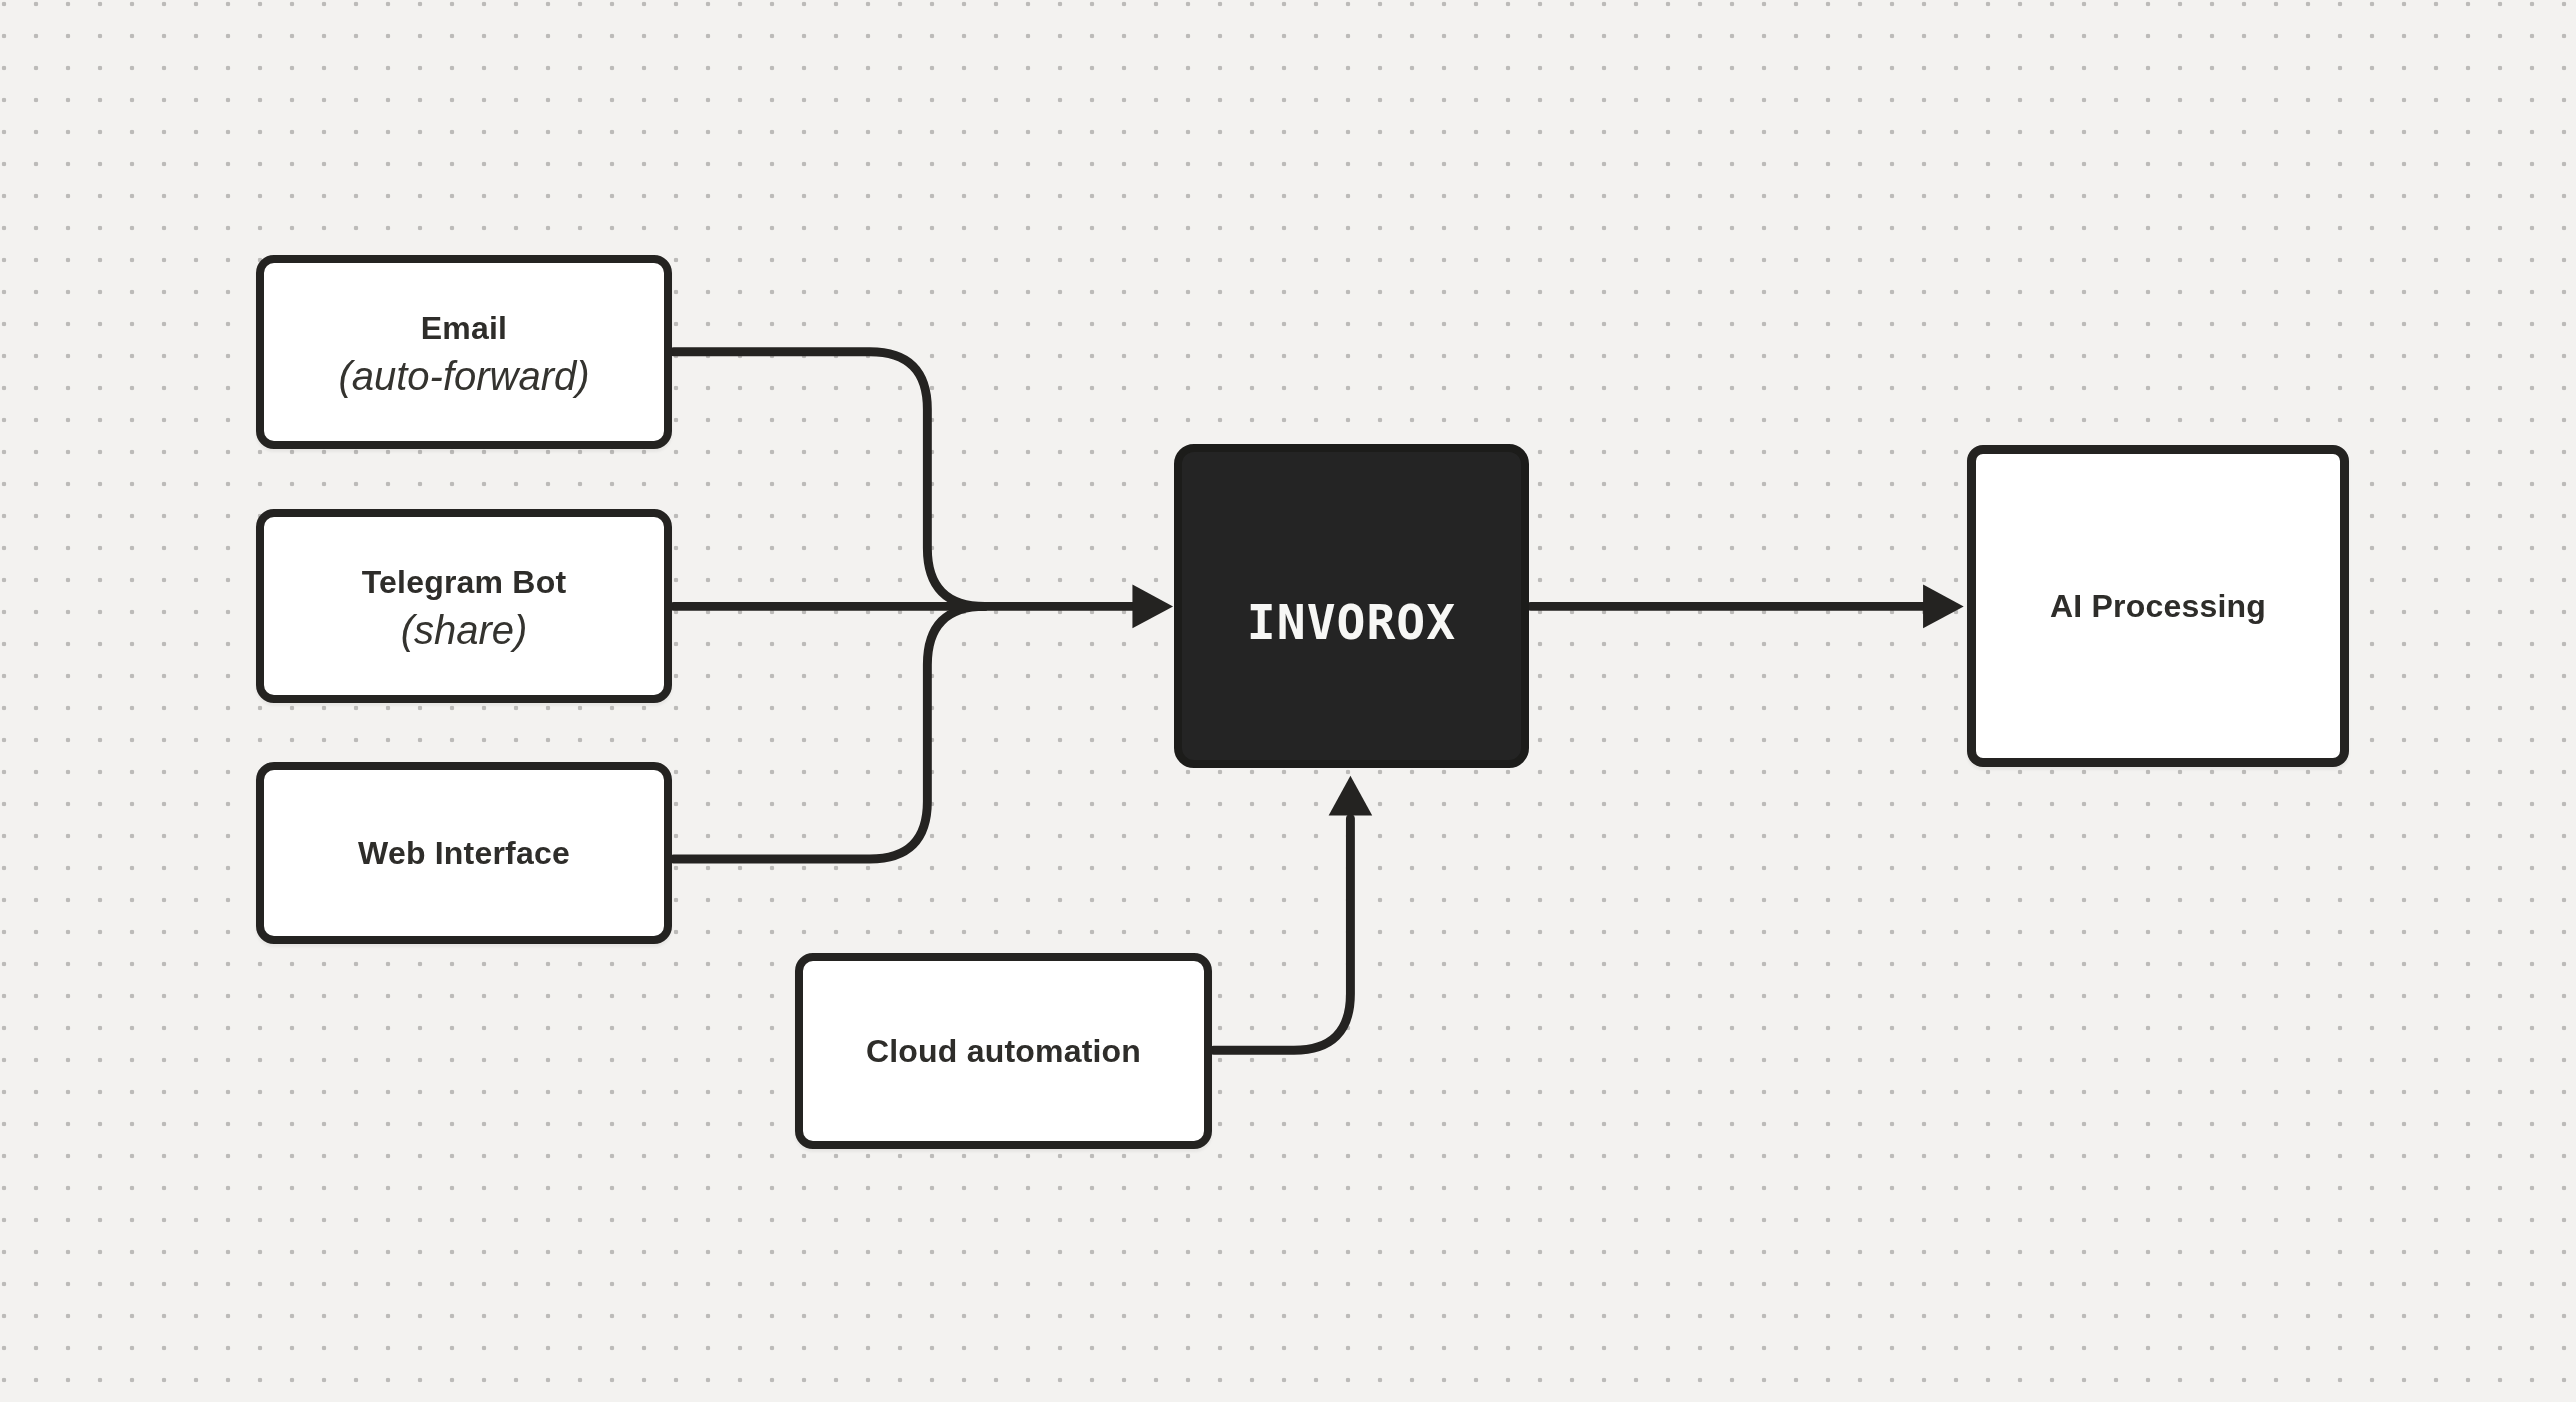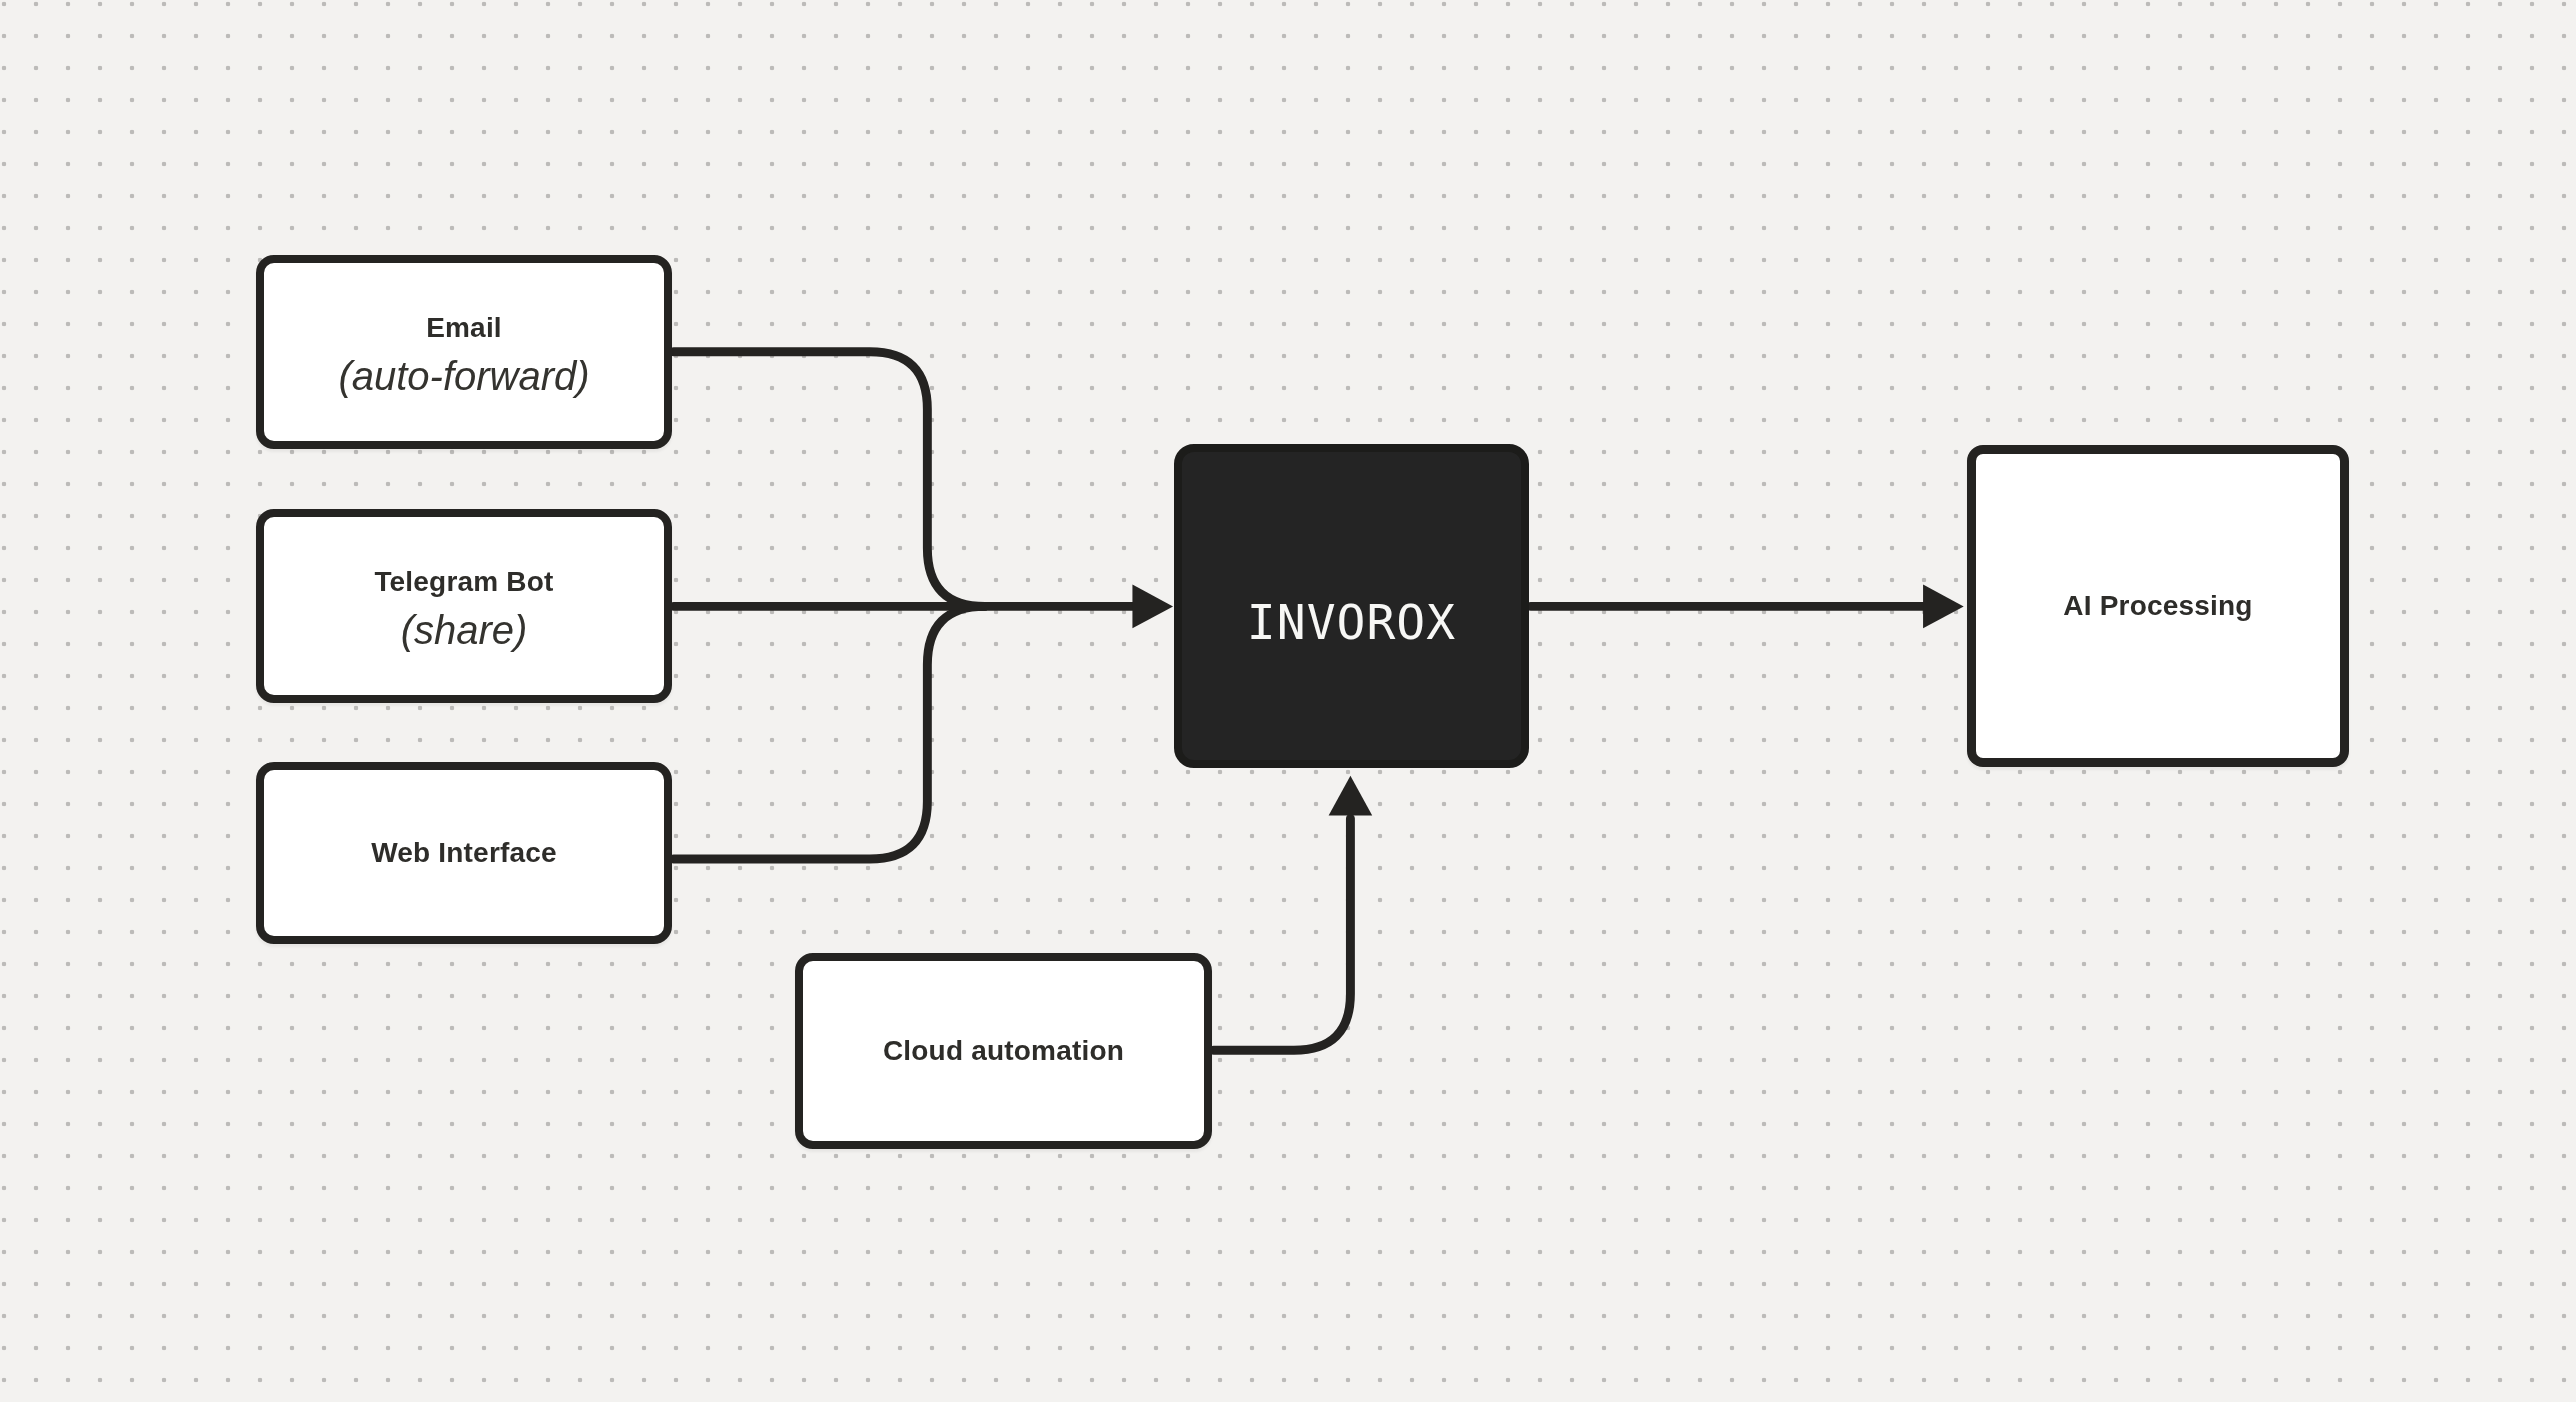--- a/index.html
+++ b/index.html
@@ -31,21 +31,21 @@
     border: 8px solid #242321;
     border-radius: 18px;
     display: flex;
     flex-direction: column;
     align-items: center;
     justify-content: center;
     text-align: center;
     box-shadow: 0 3px 3px rgba(0,0,0,0.05);
   }
   .node-title {
-    font-size: 28px;
+    font-size: 32px;
     font-weight: 700;
     color: #2e2d2a;
     line-height: 48px;
     letter-spacing: 0.2px;
     white-space: nowrap;
   }
   .node-subtitle {
     font-size: 40px;
     font-weight: 400;
     font-style: italic;
@@ -61,21 +61,21 @@
   #node-invorox  {
     left: 1174px; top: 444px; width: 355px; height: 324px;
     background: #242424;
     border-color: #1c1c1a;
     border-radius: 20px;
     box-shadow: none;
   }
   #node-invorox .invorox-label {
     font-family: "DejaVu Sans Mono", monospace;
     font-size: 48px;
-    font-weight: 400;
+    font-weight: 700;
     color: #f7f7f5;
     letter-spacing: 1px;
     white-space: nowrap;
     margin-top: 32px;
   }
 </style>
 </head>
 <body>
 
 <div class="canvas">

